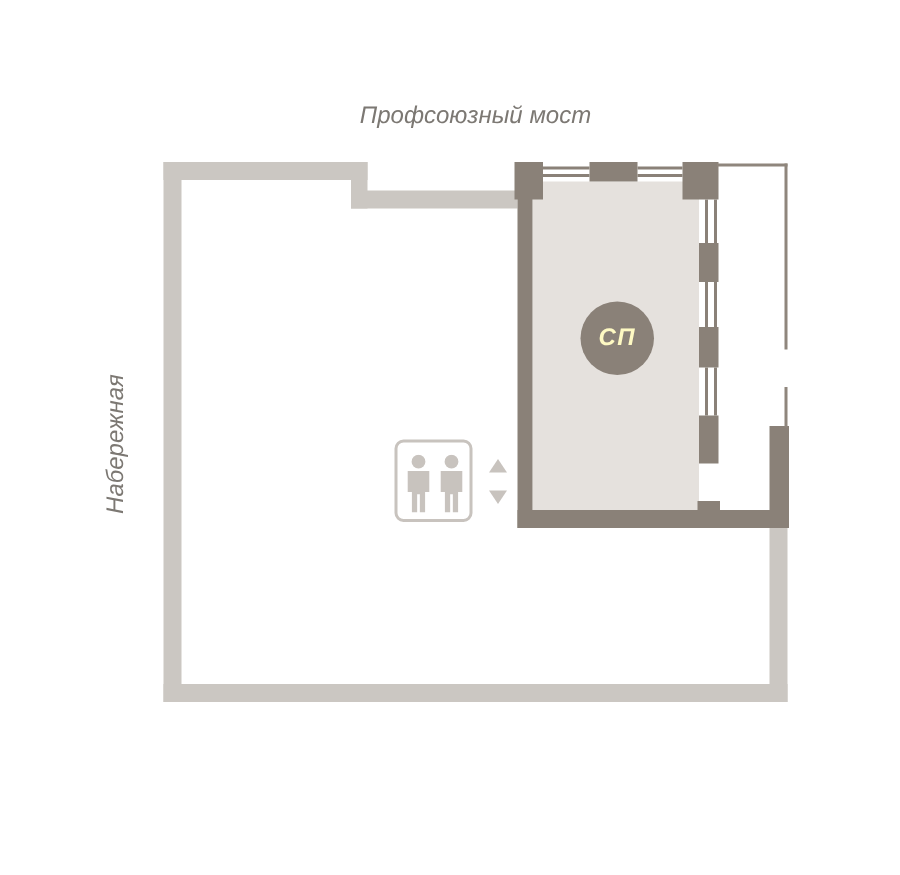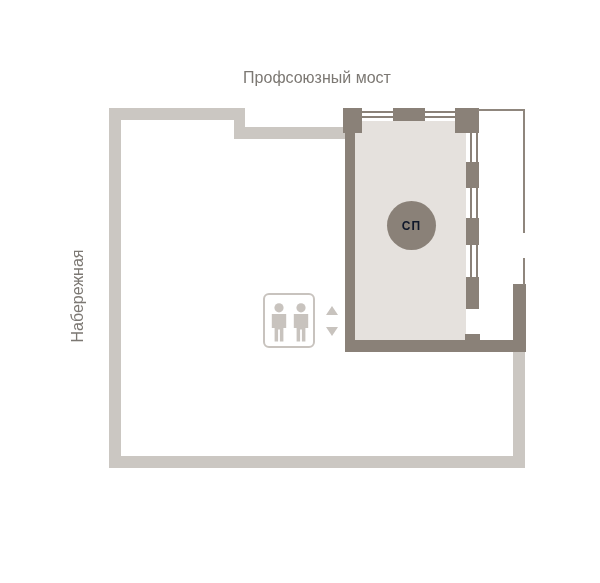--- a/index.html
+++ b/index.html
@@ -2,20 +2,21 @@
 <html><head>
 <meta charset="utf-8">
 <style>
   html,body{margin:0;padding:0;background:#ffffff;}
   .stage{
     position:relative;
     width:600px;height:583px;
     background:#ffffff;
     overflow:hidden;
     font-family:"Liberation Sans","DejaVu Sans",sans-serif;
+    font-style:italic;
   }
   .lbl{
     position:absolute;
     font-size:16px;
     color:#7c7873;
     white-space:nowrap;
     text-align:center;
     -webkit-user-select:none;user-select:none;
   }
   .lbl-left{
@@ -28,23 +29,23 @@
   .w-dark{background:#8a8178;}
   .floor{background:#e5e1dd;}
   .winline{position:absolute;background:#8a8178;}
   .thin{position:absolute;background:#8f867d;}
   .badge{
     position:absolute;
     left:387px;top:201px;
     width:49px;height:49px;
     border-radius:50%;
     background:#8a8178;
-    color:#0f172a;
+    color:#fef9c3;
     font-weight:bold;
-    font-size:12px;
+    font-size:16px;
     letter-spacing:1px;
     display:flex;align-items:center;justify-content:center;
     cursor:pointer;
   }
   .lift{
     position:absolute;
     left:263px;top:293px;
     width:52px;height:55px;
     border:2px solid #c8c3be;
     border-radius:6px;

